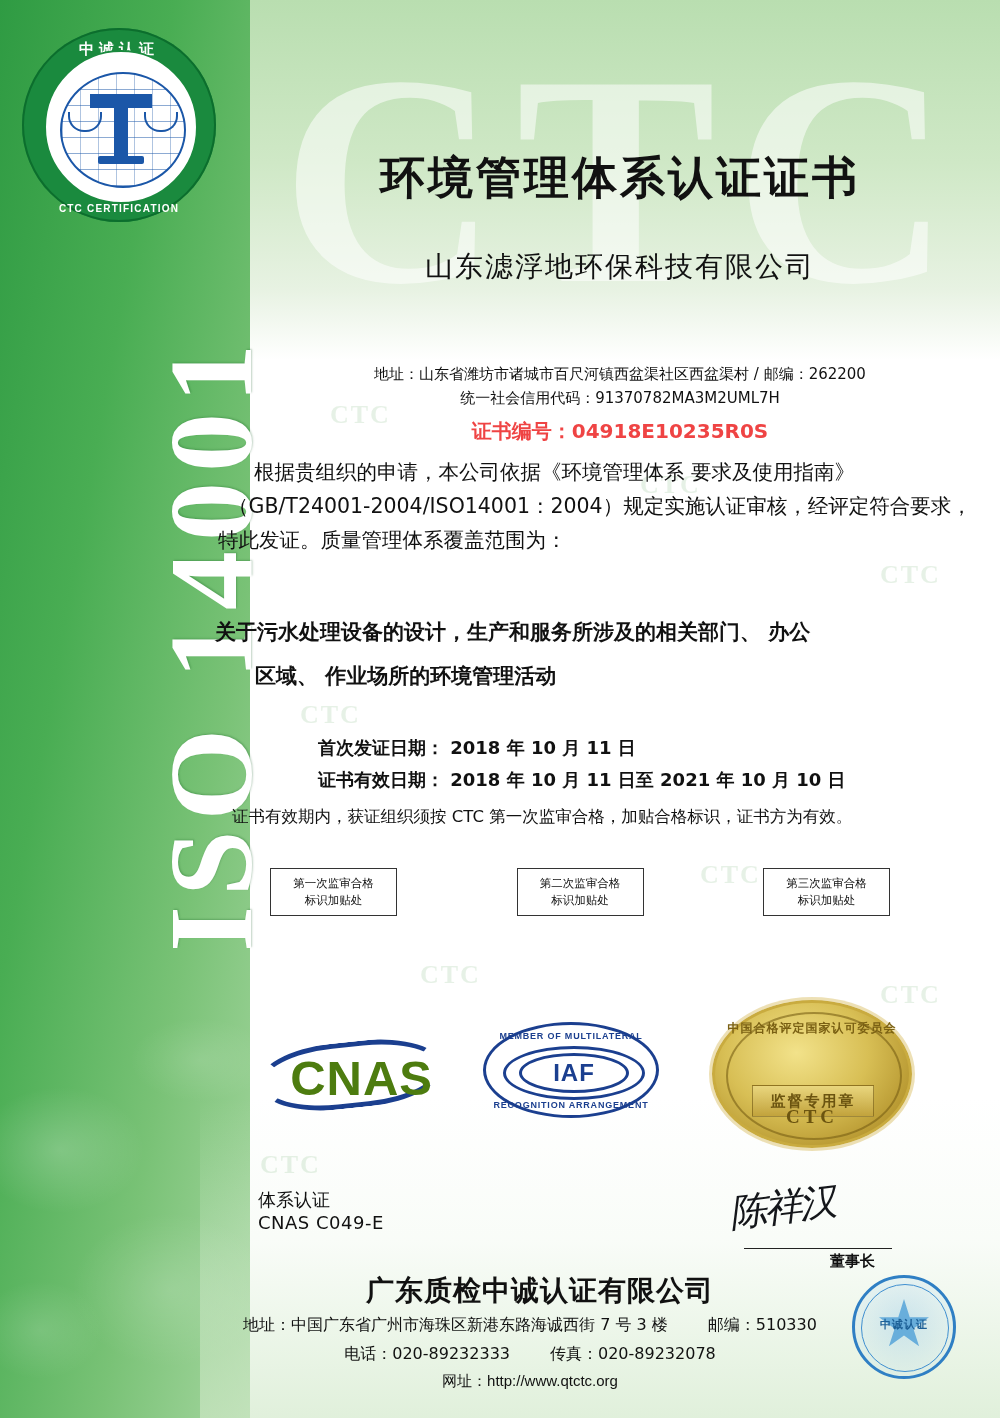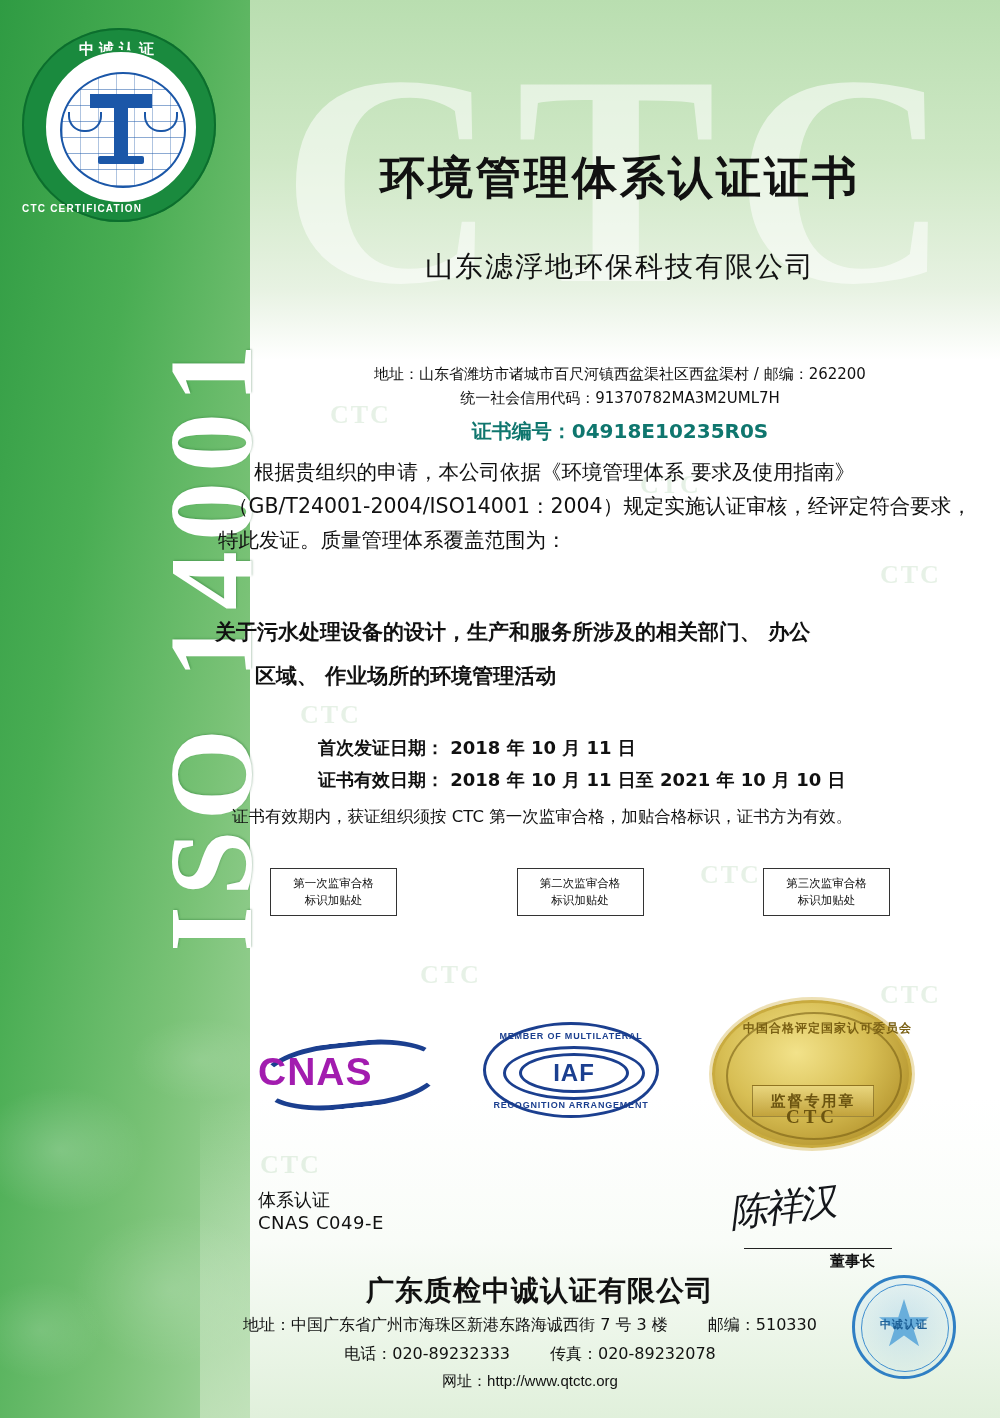--- a/index.html
+++ b/index.html
@@ -156,21 +156,21 @@
     color: #ffffff;
     font-size: 15px;
     font-weight: bold;
     letter-spacing: 5px;
     font-family: "Liberation Sans", sans-serif;
   }
   .emblem-bot-text {
     position: absolute;
     left: 0; bottom: 8px;
     width: 194px;
-    text-align: left;
+    text-align: center;
     color: #ffffff;
     font-size: 10px;
     font-weight: bold;
     letter-spacing: 1.2px;
     font-family: "Liberation Sans", sans-serif;
   }
 
   
   .title-main {
     position: absolute;
@@ -209,21 +209,21 @@
   .addr.l2 { top: 389px; }
 
   .cert-no {
     position: absolute;
     left: 250px; top: 418px;
     width: 740px;
     text-align: center;
     font-family: "DejaVu Sans", sans-serif;
     font-weight: bold;
     font-size: 20px;
-    color: #0f766e;
+    color: #ef4444;
   }
 
   
   .body-par {
     position: absolute;
     left: 218px; top: 455px;
     width: 760px;
     font-family: "DejaVu Sans", sans-serif;
     font-size: 20.5px;
     line-height: 34px;
@@ -305,26 +305,26 @@
     position: absolute; left: 0; top: 14px;
     width: 175px; height: 56px;
     border: 5px solid #1b3f8f;
     border-radius: 50% / 60%;
     border-left-color: transparent;
     border-right-color: transparent;
     transform: rotate(-6deg);
   }
   .cnas .txt {
     position: absolute; left: 0; top: 22px;
-    width: 175px; text-align: left;
+    width: 175px; text-align: right;
     font-family: "Liberation Sans", sans-serif;
     font-weight: bold;
-    font-size: 39px;
+    font-size: 49px;
     letter-spacing: 1px;
-    color: #a21caf;
+    color: #4d7c0f;
   }
 
   .iaf {
     position: absolute;
     left: 483px; top: 1022px;
     width: 176px; height: 96px;
   }
   .iaf .outer {
     position: absolute; inset: 0;
     border-radius: 50%;
@@ -381,21 +381,21 @@
     background: linear-gradient(180deg, #e9d67e, #c2a33c);
     border: 1px solid rgba(110,85,15,0.6);
     display: flex; align-items: center; justify-content: center;
     font-family: "DejaVu Sans", sans-serif;
     font-size: 15px; font-weight: bold; color: #6b5410;
     letter-spacing: 2px;
     margin-top: 33px;
   }
   .gold-seal .toptxt {
     position: absolute; left: 0; top: 20px; width: 200px;
-    text-align: right;
+    text-align: center;
     font-family: "DejaVu Sans", sans-serif;
     font-size: 12px; font-weight: bold; color: #7a6013;
     letter-spacing: 1px;
   }
   .gold-seal .bottxt {
     position: absolute; left: 0; bottom: 20px; width: 200px;
     text-align: center;
     font-family: "Liberation Serif", serif;
     font-size: 19px; font-weight: bold; color: #6b5410;
     letter-spacing: 4px;

